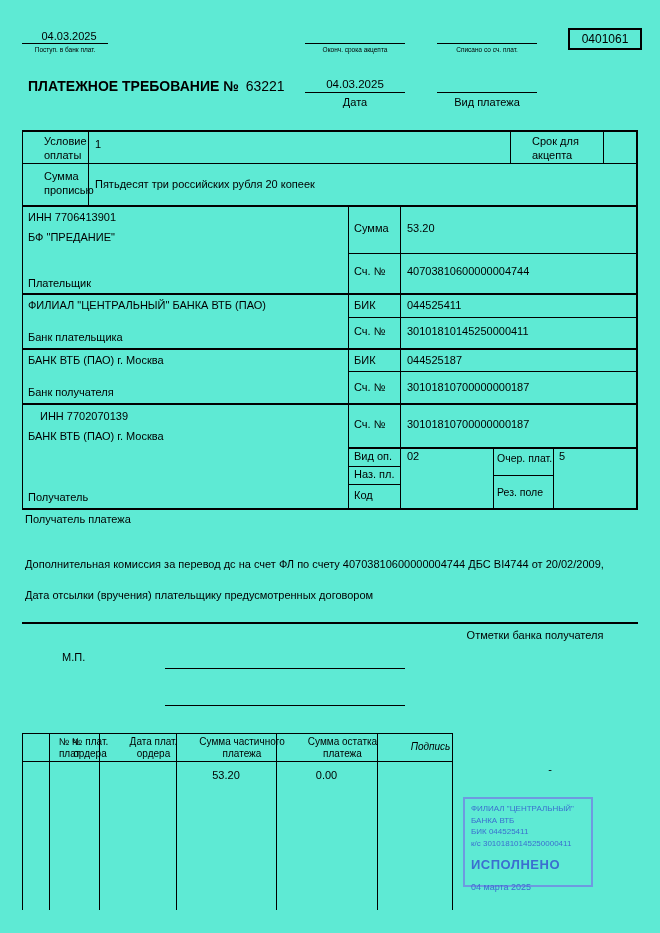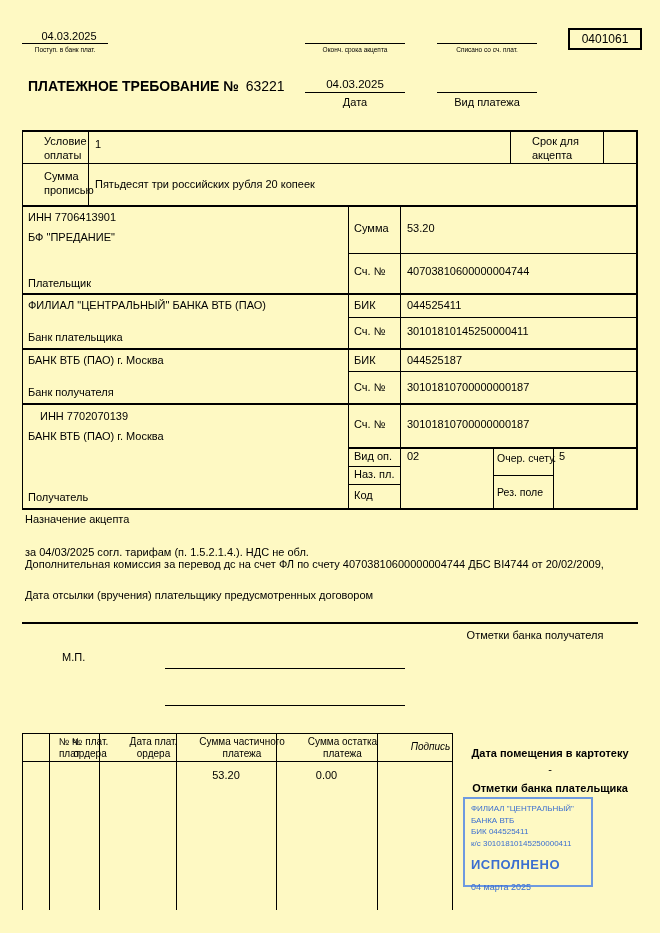--- a/index.html
+++ b/index.html
@@ -1,16 +1,16 @@
 <!DOCTYPE html>
 <html><head>
 <meta charset="utf-8">
 <style>
   html,body{margin:0;padding:0;background:#fff;}
-  .page{position:relative;width:660px;height:933px;background:#fef9c3;
+  .page{position:relative;width:660px;height:933px;background:#5eead4;
         font-family:"Liberation Sans", sans-serif;color:#000;overflow:hidden;}
   .ln{position:absolute;background:#000;}
   .t{position:absolute;font-size:11px;line-height:1.3;white-space:nowrap;color:#000;}
   .wrap{white-space:normal;margin-left:16px;}
   .ctr{text-align:center;}
   .sm{font-size:6.5px;line-height:1.1;}
   .b{font-weight:bold;}
   .h10{font-size:10px;line-height:1.2;}
   .code-box{position:absolute;border:2px solid #000;display:flex;align-items:center;
             justify-content:center;font-size:12px;}
@@ -102,27 +102,26 @@
 
   <div class="t" style="left:40px;top:409px;">ИНН 7702070139</div>
   <div class="t" style="left:28px;top:429px;">БАНК ВТБ (ПАО) г. Москва</div>
   <div class="t" style="left:28px;top:490px;">Получатель</div>
   <div class="t" style="left:354px;top:417px;">Сч. №</div>
   <div class="t" style="left:407px;top:417px;">30101810700000000187</div>
   <div class="t" style="left:354px;top:449px;">Вид оп.</div>
   <div class="t" style="left:407px;top:449px;">02</div>
   <div class="t" style="left:354px;top:467px;">Наз. пл.</div>
   <div class="t" style="left:354px;top:488px;">Код</div>
-  <div class="t" style="left:497px;top:452px;font-size:10.5px;">Очер. счету.</div>
+  <div class="t" style="left:497px;top:452px;font-size:10.5px;">Очер. плат.</div>
   <div class="t" style="left:559px;top:449px;">5</div>
   <div class="t" style="left:497px;top:486px;font-size:10.5px;">Рез. поле</div>
 
-  <div class="t" style="left:25px;top:512px;">Назначение акцепта</div>
+  <div class="t" style="left:25px;top:512px;">Получатель платежа</div>
   <div class="t" style="left:25px;top:529px;margin-top:28px;">Дополнительная комиссия за перевод дс на счет ФЛ по счету 40703810600000004744 ДБС BI4744 от 20/02/2009,</div>
-  <div class="t" style="left:25px;top:545px;">за 04/03/2025 согл. тарифам (п. 1.5.2.1.4.). НДС не обл.</div>
 
   <div class="t" style="left:25px;top:588px;">Дата отсылки (вручения) плательщику предусмотренных договором</div>
 
   <div class="ln" style="left:22px;top:622px;width:616px;height:2px;"></div>
   <div class="t ctr" style="left:430px;top:628px;width:210px;">Отметки банка получателя</div>
   <div class="t" style="left:62px;top:650px;">М.П.</div>
   <div class="ln" style="left:165px;top:668px;width:240px;height:1px;"></div>
   <div class="ln" style="left:165px;top:705px;width:240px;height:1px;"></div>
 
   <div class="ln" style="left:22px;top:733px;width:431px;height:1px;"></div>
@@ -138,23 +137,21 @@
   <div class="t h10 ctr wrap" style="left:40px;top:736px;width:27px;">№ ч. плат</div>
   <div class="t h10 ctr wrap" style="left:49px;top:736px;width:50px;">№ плат. ордера</div>
   <div class="t h10 ctr wrap" style="left:99px;top:736px;width:77px;">Дата плат. ордера</div>
   <div class="t h10 ctr wrap" style="left:176px;top:736px;width:100px;">Сумма частичного платежа</div>
   <div class="t h10 ctr wrap" style="left:276px;top:736px;width:101px;">Сумма остатка платежа</div>
   <div class="t h10 ctr wrap" style="left:377px;top:741px;width:75px;font-style:italic;">Подпись</div>
 
   <div class="t ctr" style="left:176px;top:768px;width:100px;">53.20</div>
   <div class="t ctr" style="left:276px;top:768px;width:101px;">0.00</div>
 
-  <div class="t b ctr" style="left:460px;top:746px;width:180px;">Дата помещения в картотеку</div>
   <div class="t ctr" style="left:460px;top:762px;width:180px;">-</div>
-  <div class="t b ctr" style="left:460px;top:781px;width:180px;">Отметки банка плательщика</div>
 
   <div class="stamp" style="left:463px;top:797px;width:130px;height:90px;">
     <div>ФИЛИАЛ "ЦЕНТРАЛЬНЫЙ" БАНКА ВТБ</div>
     <div>БИК 044525411</div>
     <div>к/с 30101810145250000411</div>
     <div class="status">ИСПОЛНЕНО</div>
     <div class="sdate">04 марта 2025</div>
   </div>
 
 </div>

